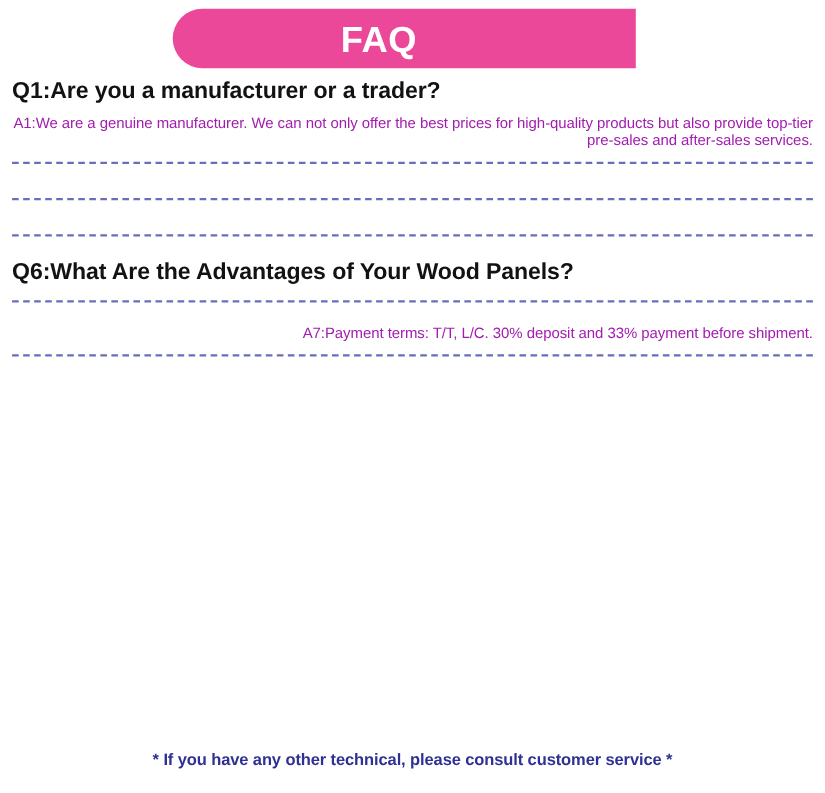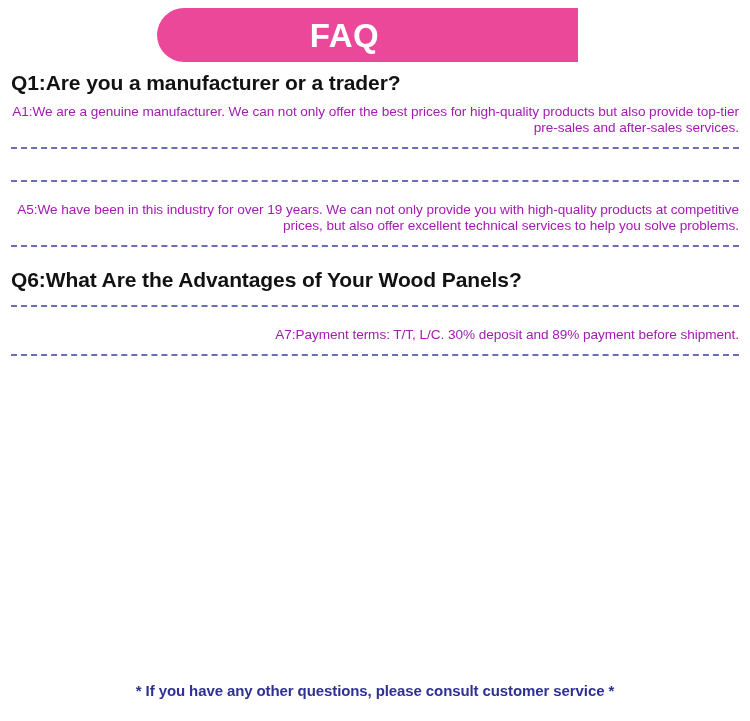--- a/index.html
+++ b/index.html
@@ -138,33 +138,32 @@
     </div>
 
     <div class="faq-item">
       <hr class="divider">
       <div class="sp-after-divider"></div>
     </div>
 
 
 
     <div class="faq-item">
-      <p class="a-text">A5:We have been in this industry for over 19 years. We can not only provide you with high-quality products at competitive prices, but also offer excellent technical services to help you solve problems.</p>
       <hr class="divider">
       <div class="sp-after-divider"></div>
     </div>
 
     <div class="faq-item">
       <p class="q-text">Q6:What Are the Advantages of Your Wood Panels?</p>
       <hr class="divider">
       <div class="sp-after-divider"></div>
     </div>
 
     <div class="faq-item">
-      <p class="a-text">A7:Payment terms: T/T, L/C. 30% deposit and 89% payment before shipment.</p>
+      <p class="a-text">A7:Payment terms: T/T, L/C. 30% deposit and 33% payment before shipment.</p>
       <hr class="divider">
     </div>
 
   </div>
 
-  <div class="footer-note">* If you have any other questions, please consult customer service *</div>
+  <div class="footer-note">* If you have any other technical, please consult customer service *</div>
 
 </div>
 
 </body></html>

